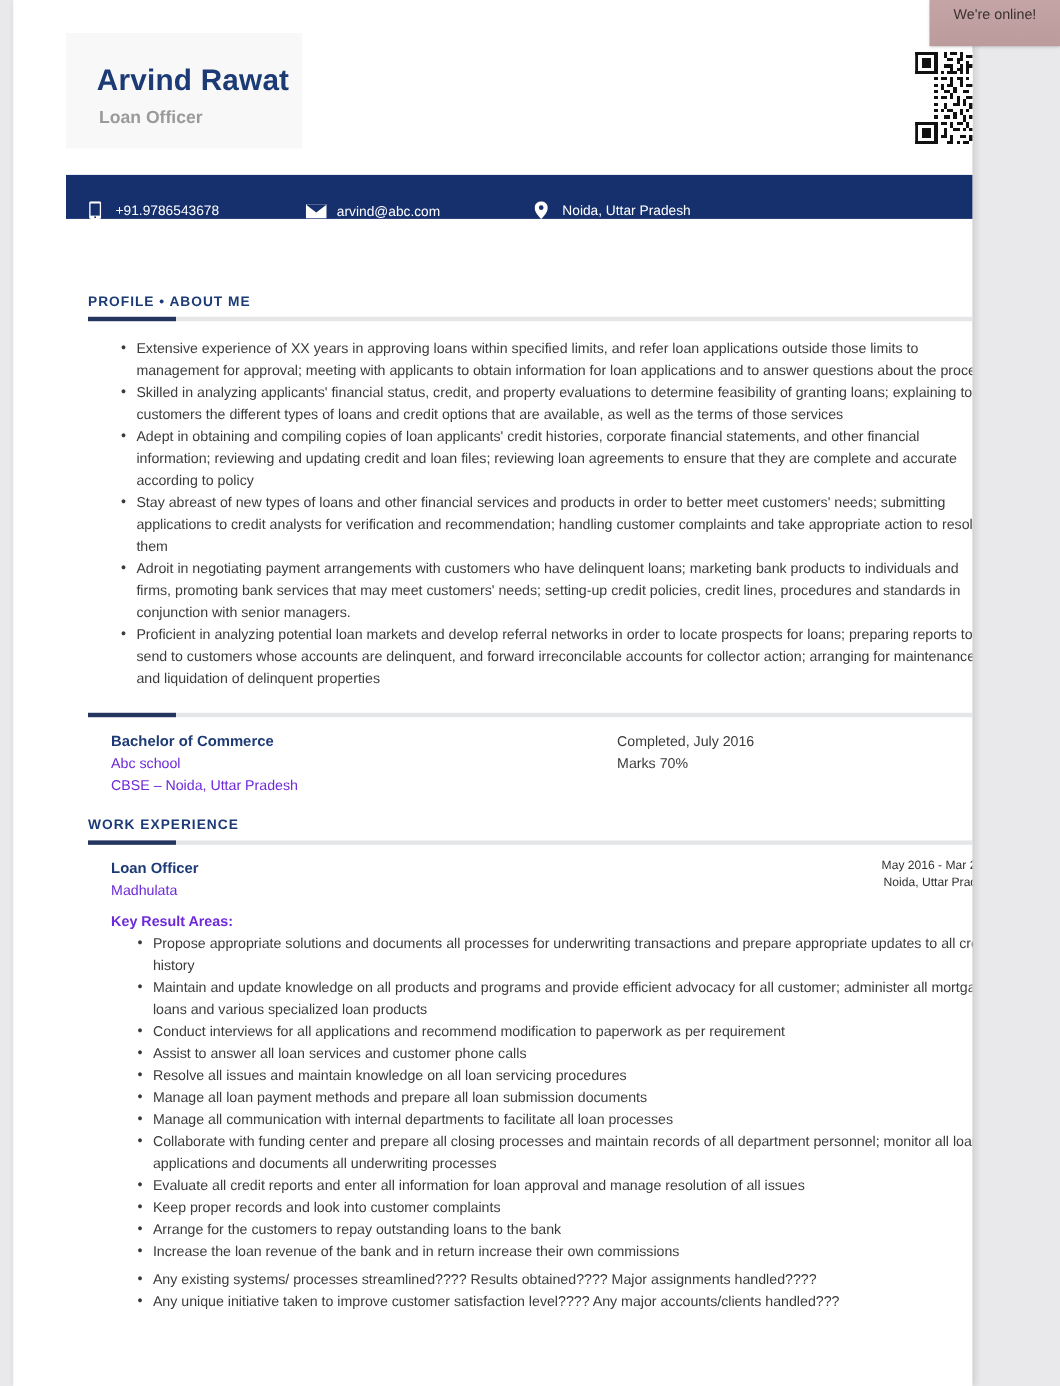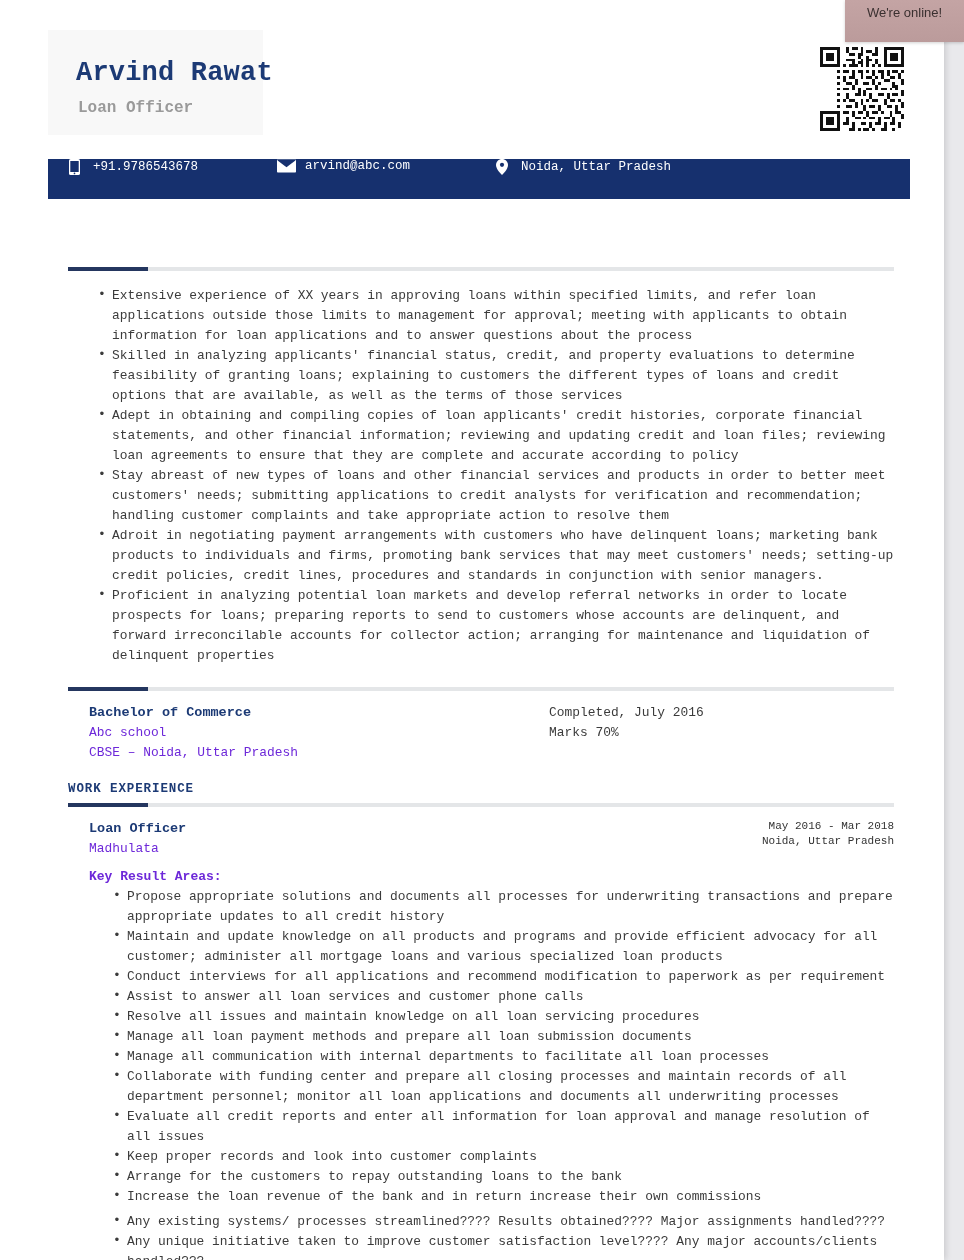--- a/index.html
+++ b/index.html
@@ -15,28 +15,27 @@
   #page {
     position: relative;
     width: 964px;
     height: 1260px;
     background: #e9e9ec;
   }
 
   
   .sheet {
     position: absolute;
-    left: 0;
+    left: 12px;
     top: 0;
-    width: 944px;
+    width: 872px;
     height: 1260px;
     background: #ffffff;
     box-shadow: 2px 0 6px rgba(0,0,0,0.13);
     overflow: hidden;
-    font-family: Liberation Mono, monospace;
   }
 
   
   .chat-tab {
     position: absolute;
     right: 0;
     top: 0;
     width: 119px;
     height: 42px;
     background: #c0a0a0;
@@ -95,21 +94,21 @@
 
   
   .contact-bar {
     position: absolute;
     left: 48px;
     top: 159px;
     width: 862px;
     height: 40px;
     background: #16306e;
     display: flex;
-    align-items: flex-start;
+    align-items: flex-end;
   }
   .contact-item {
     display: flex;
     align-items: center;
     color: #ffffff;
     font-size: 12.5px;
     white-space: nowrap;
   }
   .contact-item.c-phone { margin-left: 16px; }
   .contact-item.c-mail  { margin-left: 78px; }
@@ -408,20 +407,21 @@
             <circle cx="6" cy="5.8" r="2.1" fill="#16306e"></circle>
           </svg>
         </span>
         <span>Noida, Uttar Pradesh</span>
       </div>
     </div>
 
     <div class="body-wrap">
 
       <div class="section sec-profile" style="padding-top:68px;">
+        <div class="sec-head">PROFILE • ABOUT ME</div>
         <div class="sec-rule"></div>
         <ul class="bul profile-list">
           <li>Extensive experience of XX years in approving loans within specified limits, and refer loan applications outside those limits to management for approval; meeting with applicants to obtain information for loan applications and to answer questions about the process</li>
           <li>Skilled in analyzing applicants' financial status, credit, and property evaluations to determine feasibility of granting loans; explaining to customers the different types of loans and credit options that are available, as well as the terms of those services</li>
           <li>Adept in obtaining and compiling copies of loan applicants' credit histories, corporate financial statements, and other financial information; reviewing and updating credit and loan files; reviewing loan agreements to ensure that they are complete and accurate according to policy</li>
           <li>Stay abreast of new types of loans and other financial services and products in order to better meet customers' needs; submitting applications to credit analysts for verification and recommendation; handling customer complaints and take appropriate action to resolve them</li>
           <li>Adroit in negotiating payment arrangements with customers who have delinquent loans; marketing bank products to individuals and firms, promoting bank services that may meet customers' needs; setting-up credit policies, credit lines, procedures and standards in conjunction with senior managers.</li>
           <li>Proficient in analyzing potential loan markets and develop referral networks in order to locate prospects for loans; preparing reports to send to customers whose accounts are delinquent, and forward irreconcilable accounts for collector action; arranging for maintenance and liquidation of delinquent properties</li>
         </ul>
       </div>

